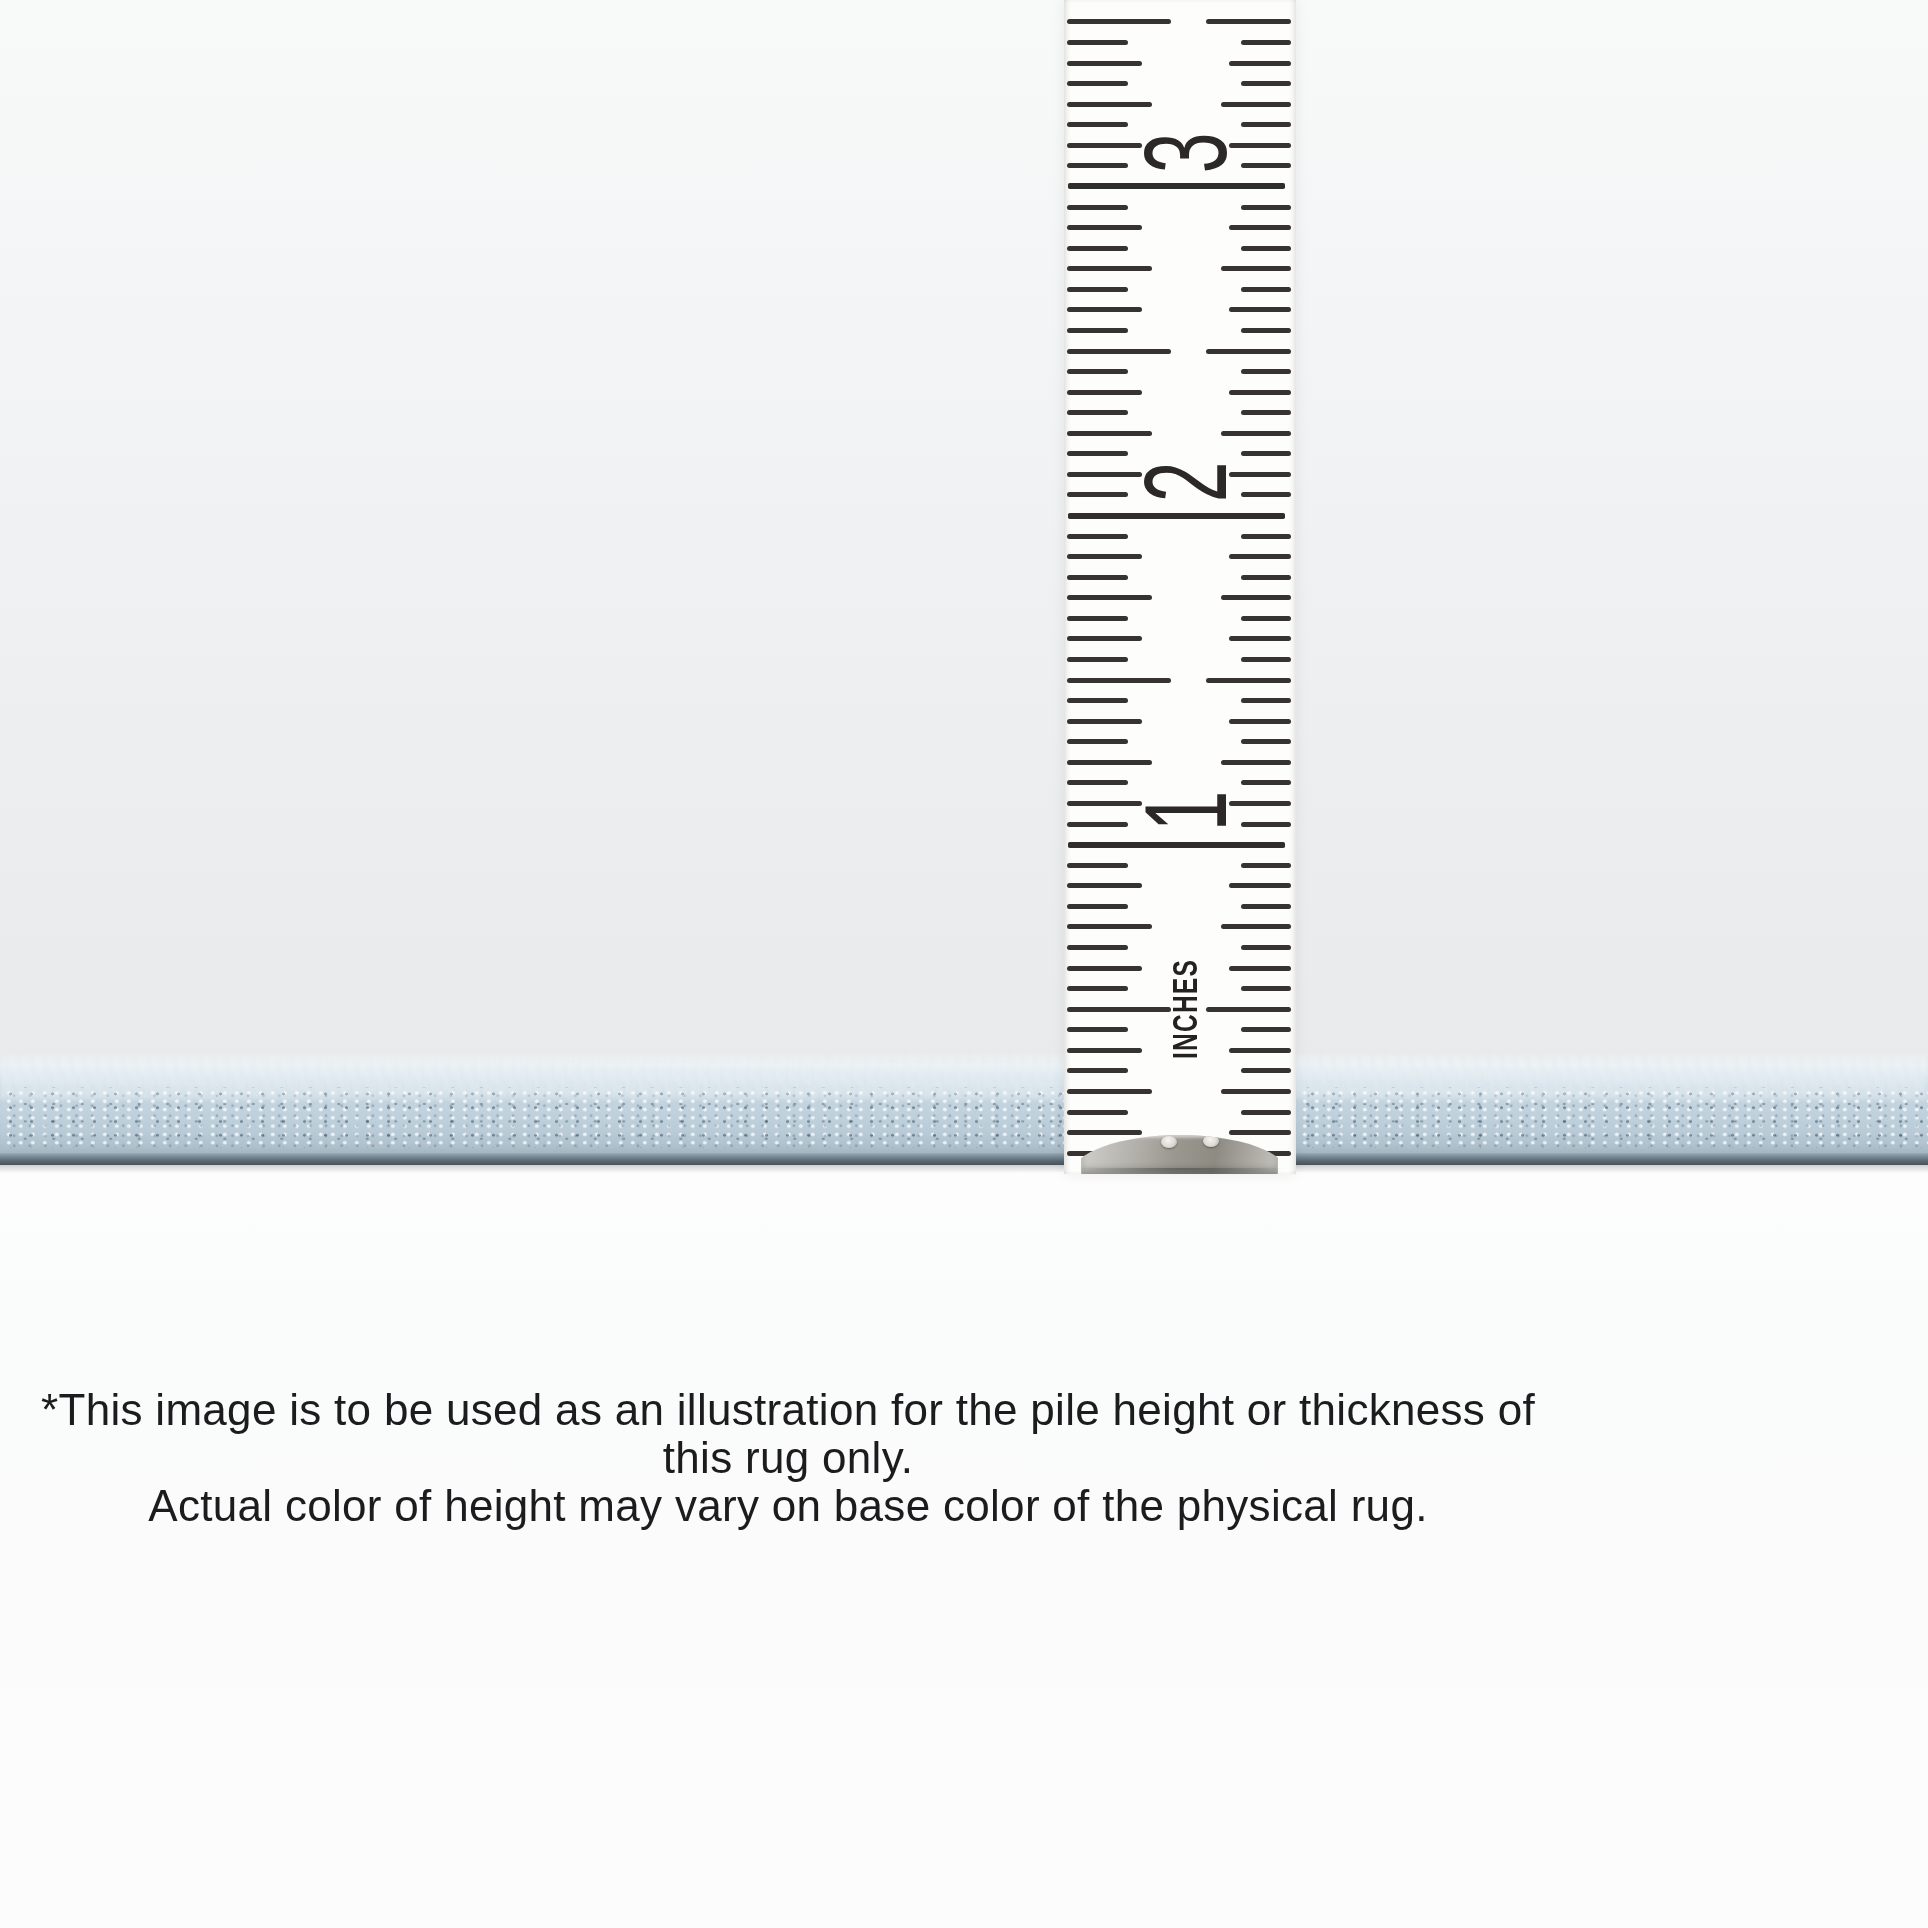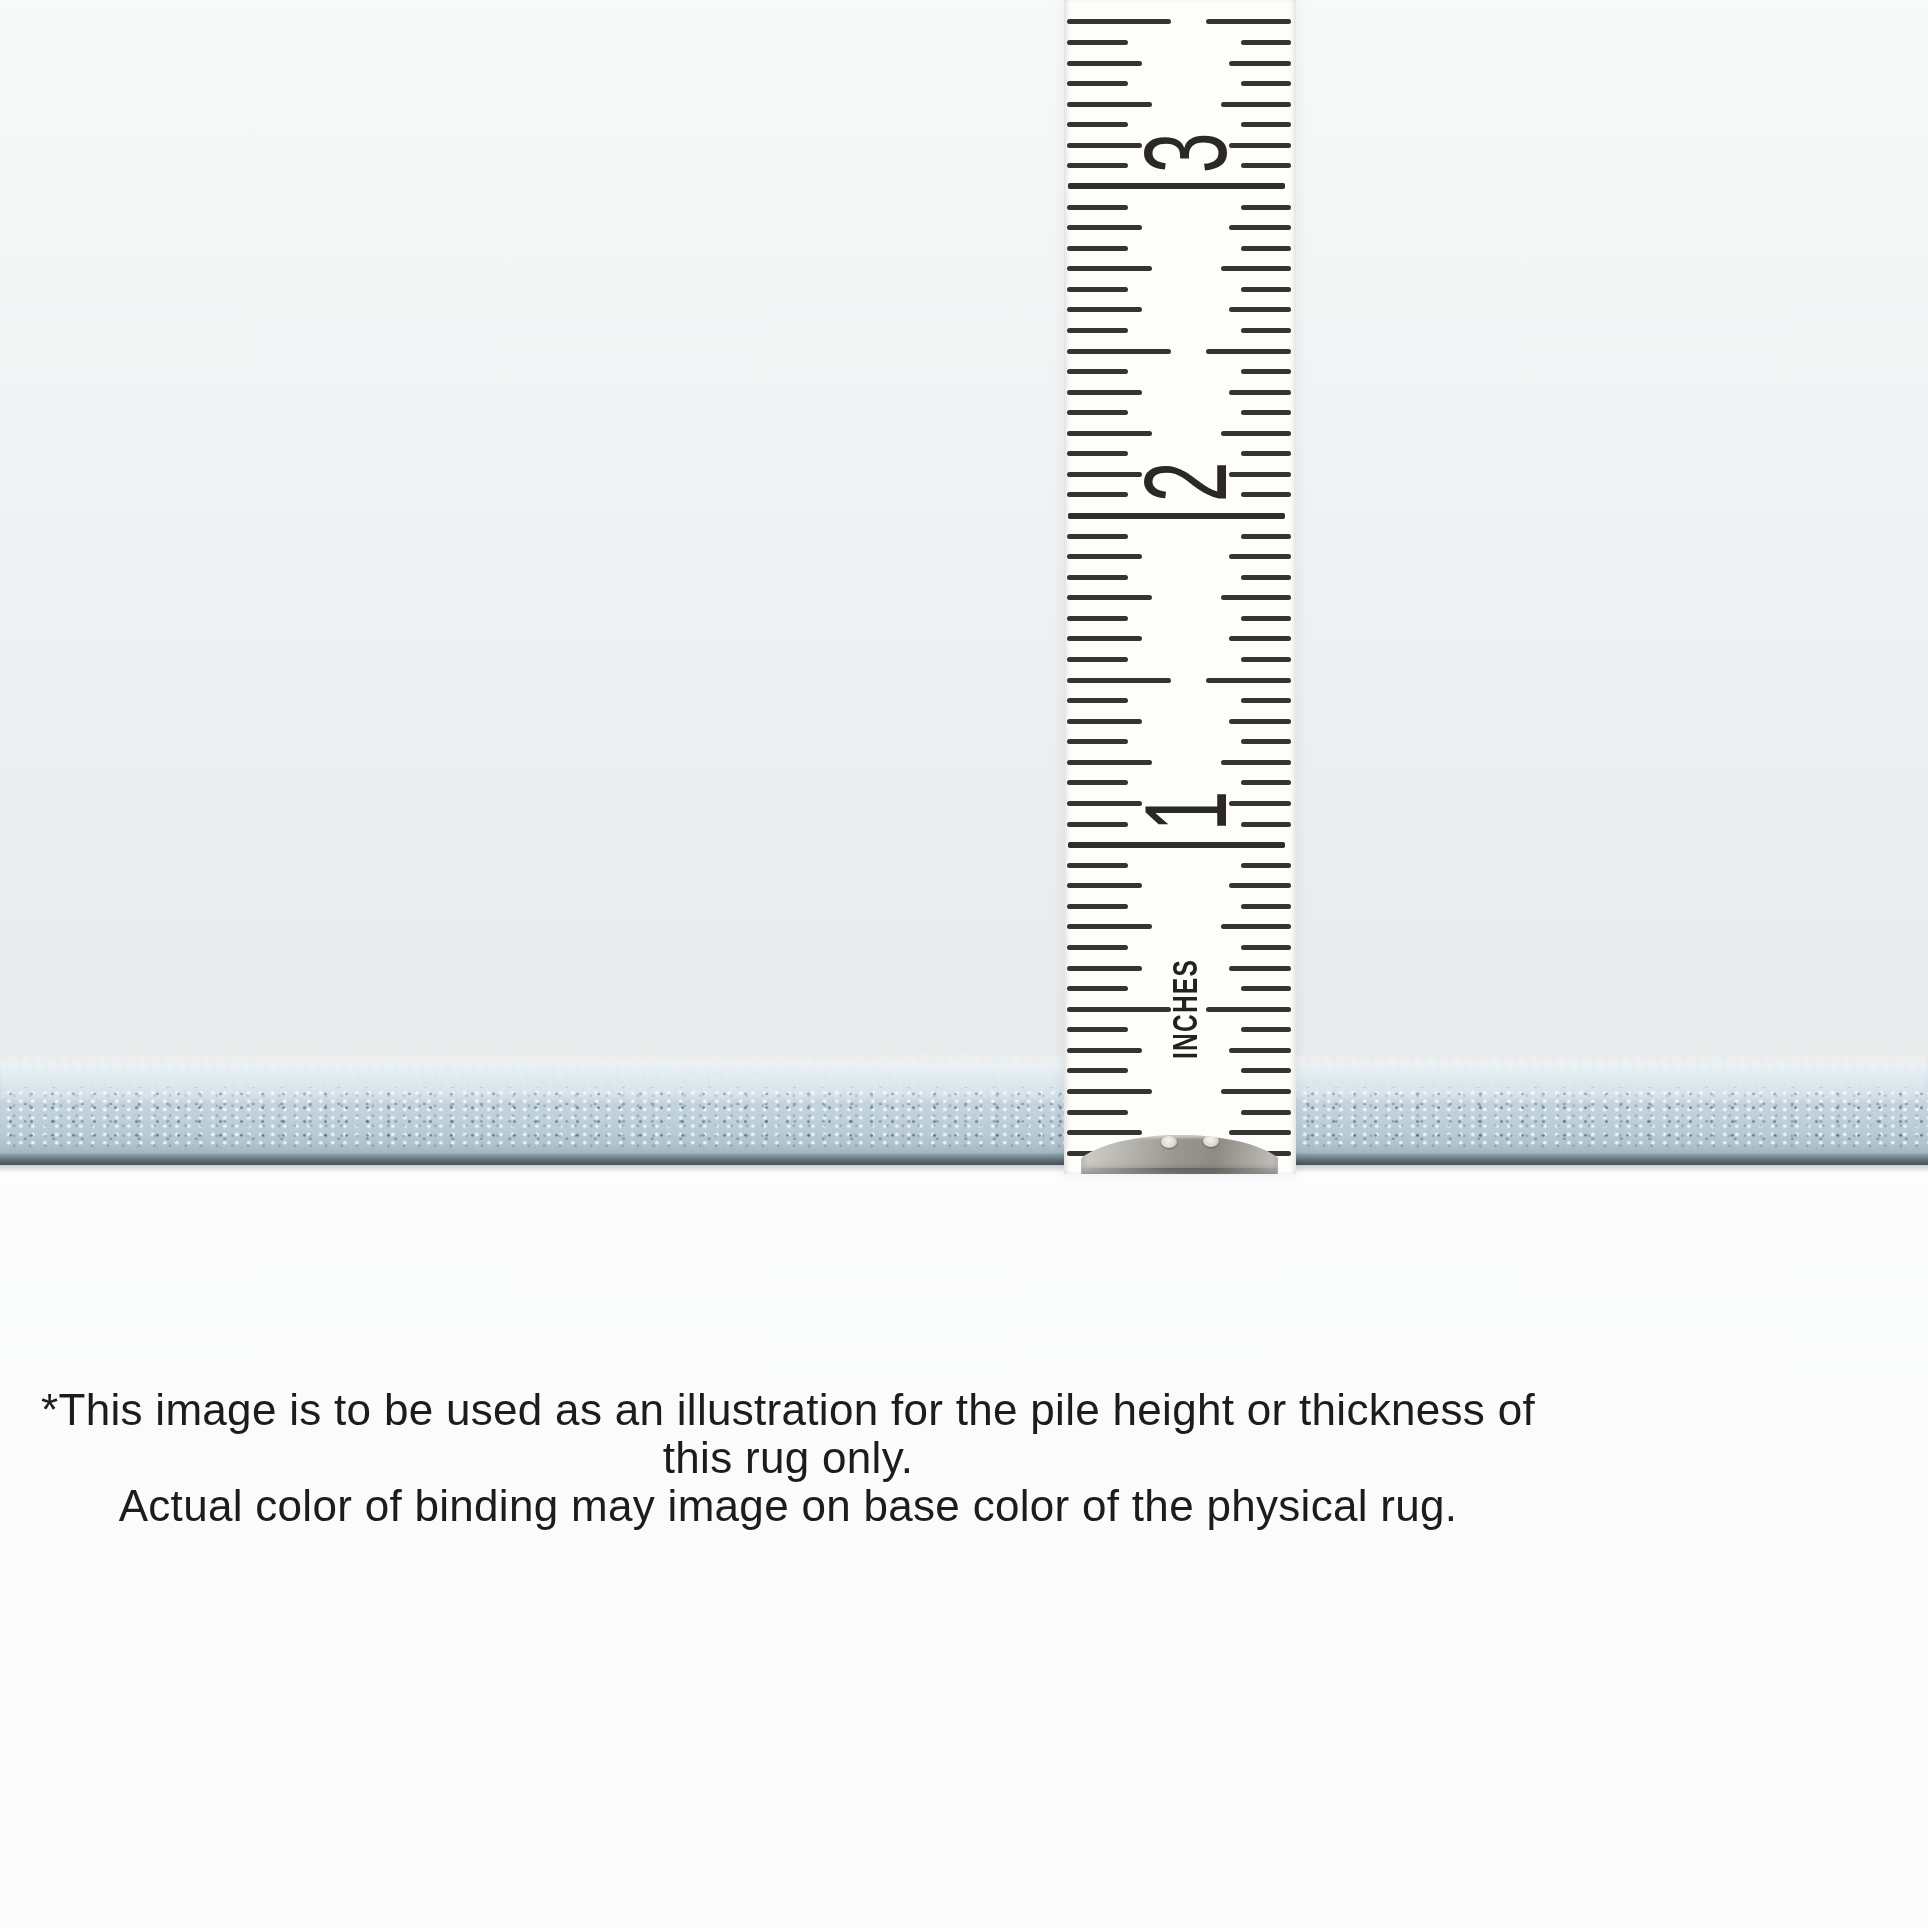--- a/index.html
+++ b/index.html
@@ -237,16 +237,16 @@
     <div class="unit" style="left:121px; top:1009px;">INCHES</div>
     <div class="metal-tip">
       <span class="rivet r1"></span>
       <span class="rivet r2"></span>
     </div>
   </div>
   <div class="tip-contact-shadow" style="left:1075px;"></div>
 
   <div class="caption">
     <p>*This image is to be used as an illustration for the pile height or thickness of this rug only.</p>
-    <p>Actual color of binding may image on base color of the physical rug.</p>
+    <p>Actual color of height may vary on base color of the physical rug.</p>
   </div>
 </div>
 
 
 </body></html>

